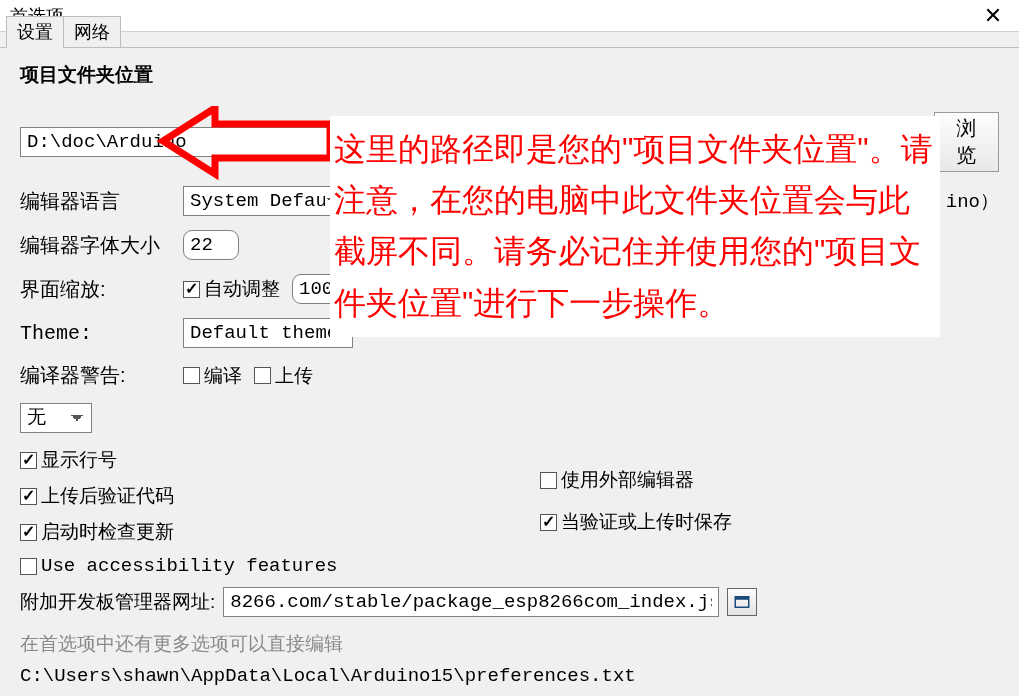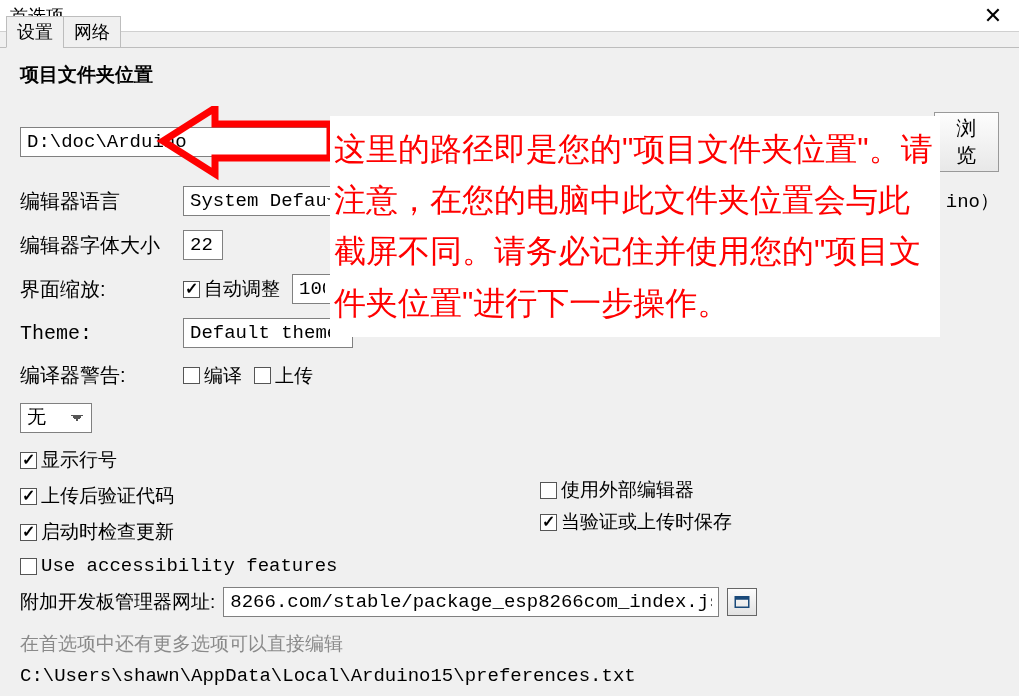--- a/index.html
+++ b/index.html
@@ -82,21 +82,21 @@
   background: #fff;
   padding: 3px 22px 3px 6px;
   font-size: 19px;
   font-family: "Courier New", monospace;
   appearance: none;
   background-image: linear-gradient(45deg, transparent 50%, #555 50%), linear-gradient(135deg, #555 50%, transparent 50%);
   background-position: calc(100% - 14px) 50%, calc(100% - 8px) 50%;
   background-size: 6px 6px, 6px 6px;
   background-repeat: no-repeat;
 }
-.small-input { width: 40px; font-family: "Courier New", monospace; padding: 3px 4px; }
+.small-input { width: 56px; font-family: "Courier New", monospace; padding: 3px 4px; border-radius: 9px; }
 .restart-note { font-size: 19px; margin-left: 8px; font-family: "Courier New", monospace; }
 .cb-wrap { display: inline-flex; align-items: center; gap: 4px; font-size: 19px; }
 input[type="checkbox"] {
   width: 17px; height: 17px; appearance: none;
   border: 1px solid #555; background: #fff; cursor: pointer;
   position: relative;
 }
 input[type="checkbox"]:checked::after {
   content: "✓"; position: absolute; top: -3px; left: 1px;
   font-size: 16px; color: #000; font-weight: bold;
@@ -198,21 +198,21 @@
 
   <div class="checkbox-list" style="position:relative">
     <label class="cb-wrap">
       <input type="checkbox" checked="" style="">
       <span>显示行号</span>
     </label>
     <label class="cb-wrap">
       <input type="checkbox" checked="" style="">
       <span>上传后验证代码</span>
     </label>
-    <label class="cb-wrap col2" style="top:30px">
+    <label class="cb-wrap col2" style="top:20px">
       <input type="checkbox" style="">
       <span>使用外部编辑器</span>
     </label>
     <label class="cb-wrap">
       <input type="checkbox" checked="" style="">
       <span>启动时检查更新</span>
     </label>
     <label class="cb-wrap col2" style="top:62px">
       <input type="checkbox" checked="" style="">
       <span>当验证或上传时保存</span>

